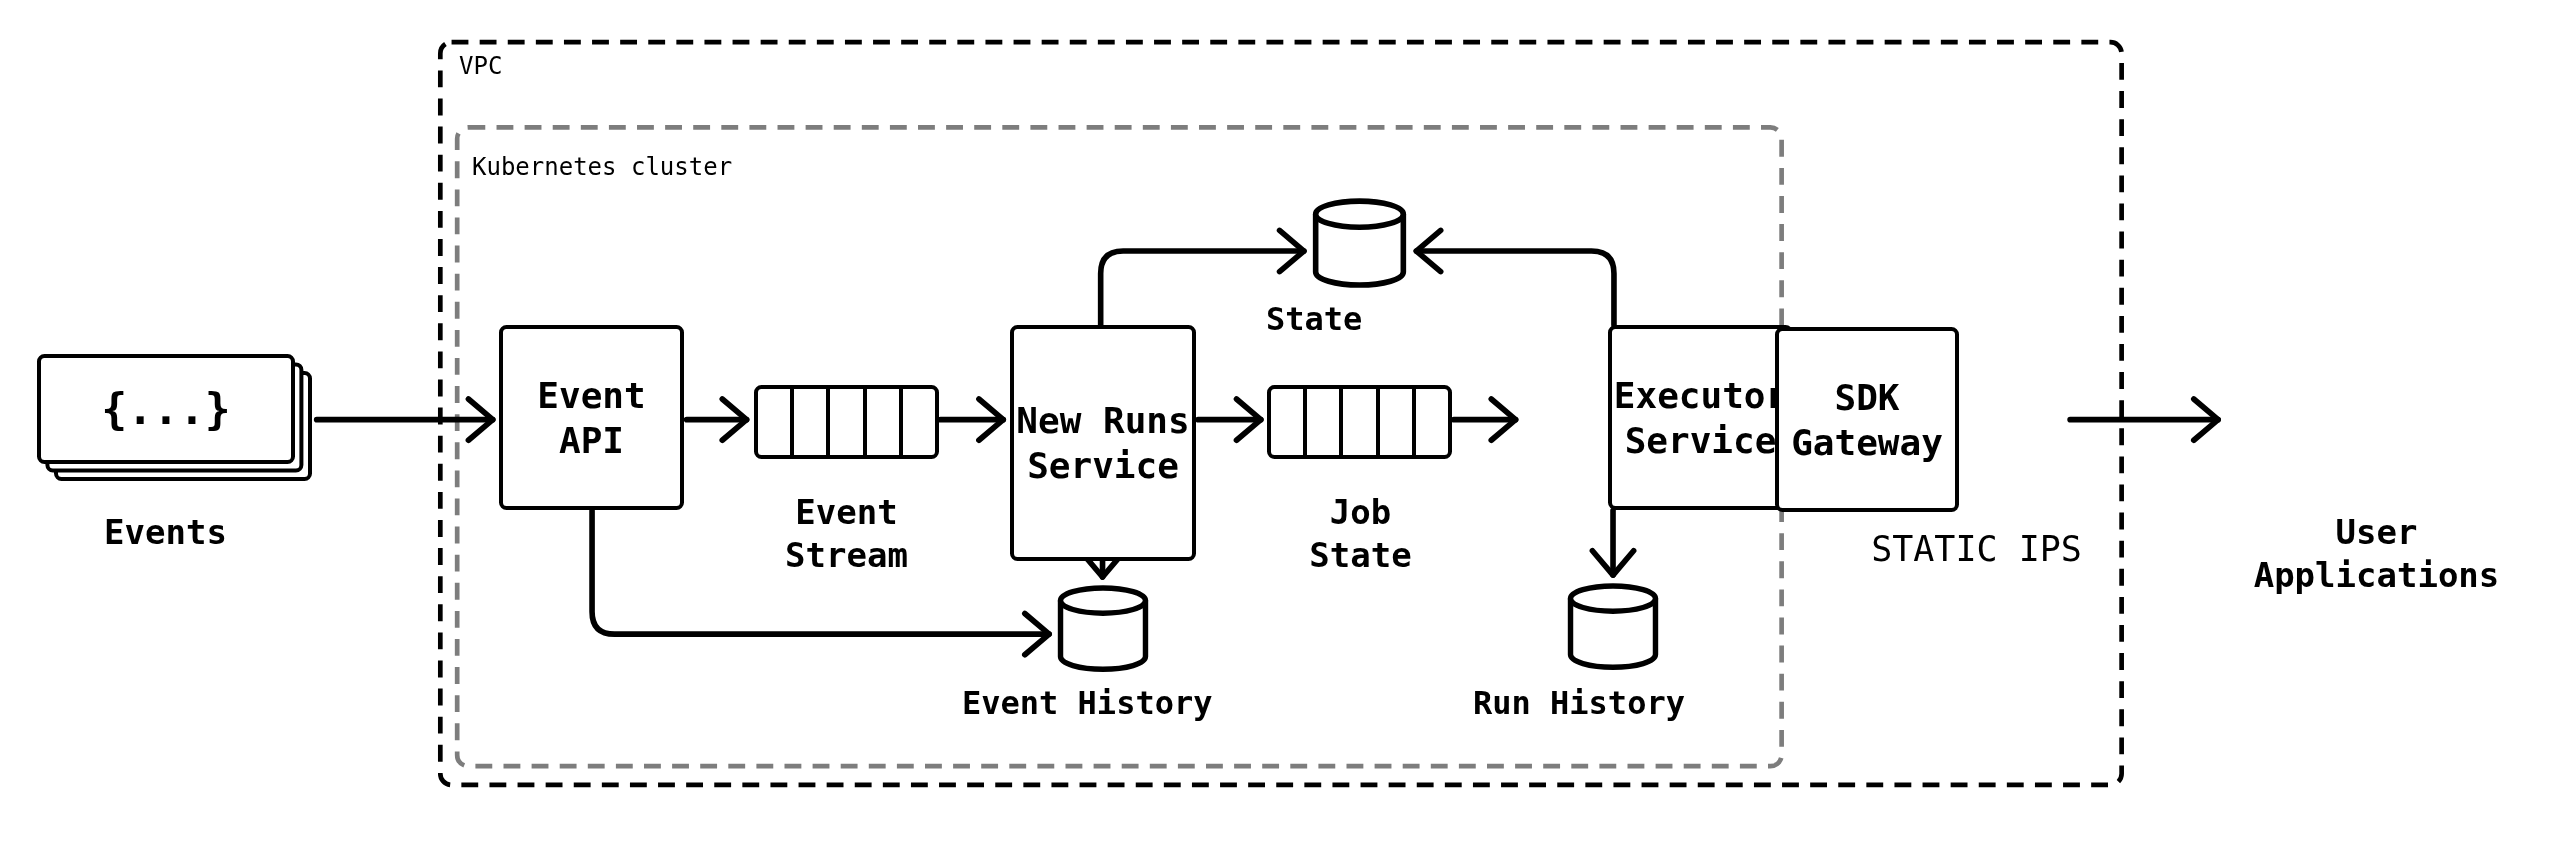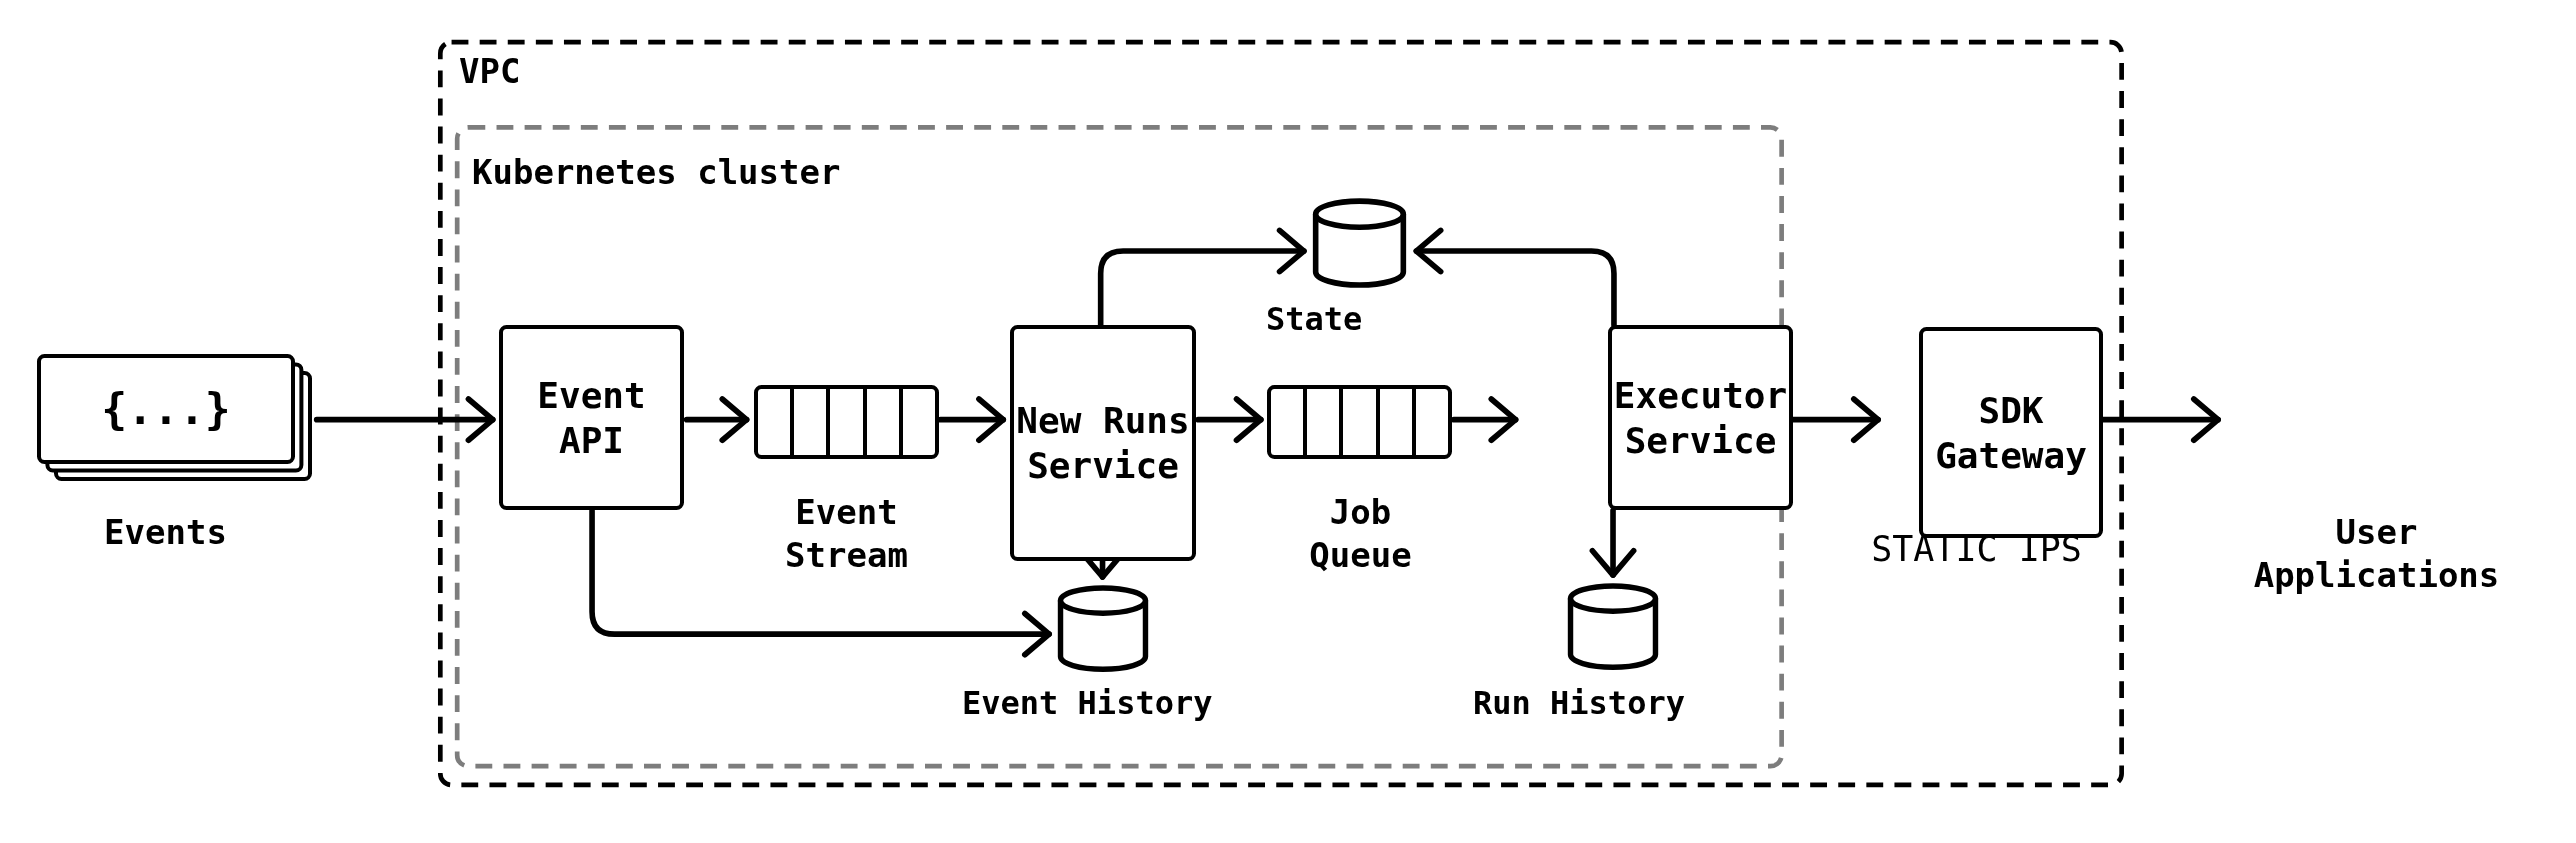--- a/index.html
+++ b/index.html
@@ -16,22 +16,22 @@
     color: #000000;
     overflow: hidden;
   }
   svg.wires {
     position: absolute;
     left: 0; top: 0;
     width: 2576px; height: 843px;
   }
   .ctr-label {
     position: absolute;
-    font-size: 34px;
-    font-weight: bold;
+    font-size: 24px;
+    font-weight: normal;
     line-height: 1;
     white-space: pre;
   }
   .box {
     position: absolute;
     box-sizing: border-box;
     background: #ffffff;
     border: 4.7px solid #000000;
     border-radius: 7.5px;
     display: flex;
@@ -178,40 +178,40 @@
   <div class="db-label" style="left:1266px; top:300px; width:187px">State</div>
 
   <div class="queue" style="left:1267px; top:385px; width:185px; height:74px">
     <div class="cell"></div>
     <div class="cell"></div>
     <div class="cell"></div>
     <div class="cell"></div>
     <div class="cell"></div>
   </div>
   <div class="node-label" style="left:1248px; top:491px; width:225px">Job
-Queue</div>
+State</div>
 
   <div class="box" style="left:1608px; top:325px; width:185px; height:185px">
     <span>Executor
 Service</span>
   </div>
 
   <svg class="cyl" style="left:1056px; top:584px" width="94" height="91" viewBox="0 0 104 100">
     <path d="M 5 18 L 5 80 A 47 14 0 0 0 99 80 L 99 18" fill="#ffffff" stroke="#000000" stroke-width="6"></path>
     <ellipse cx="52" cy="18" rx="47" ry="14" fill="#ffffff" stroke="#000000" stroke-width="6"></ellipse>
   </svg>
   <div class="db-label" style="left:962px; top:684px; width:281px">Event History</div>
 
   <svg class="cyl" style="left:1566px; top:582px" width="94" height="91" viewBox="0 0 104 100">
     <path d="M 5 18 L 5 80 A 47 14 0 0 0 99 80 L 99 18" fill="#ffffff" stroke="#000000" stroke-width="6"></path>
     <ellipse cx="52" cy="18" rx="47" ry="14" fill="#ffffff" stroke="#000000" stroke-width="6"></ellipse>
   </svg>
   <div class="db-label" style="left:1473px; top:684px; width:281px">Run History</div>
 
-  <div class="box" style="left:1919px; top:327px; width:184px; height:211px">
+  <div class="box" style="left:1775px; top:327px; width:184px; height:185px">
     <span>SDK
 Gateway</span>
   </div>
   <div class="sub-label" style="left:1864px; top:528px; width:225px">STATIC IPS</div>
 
   <div class="node-label" style="left:2236px; top:511px; width:281px">User
 Applications</div>
 
 </div>
 

